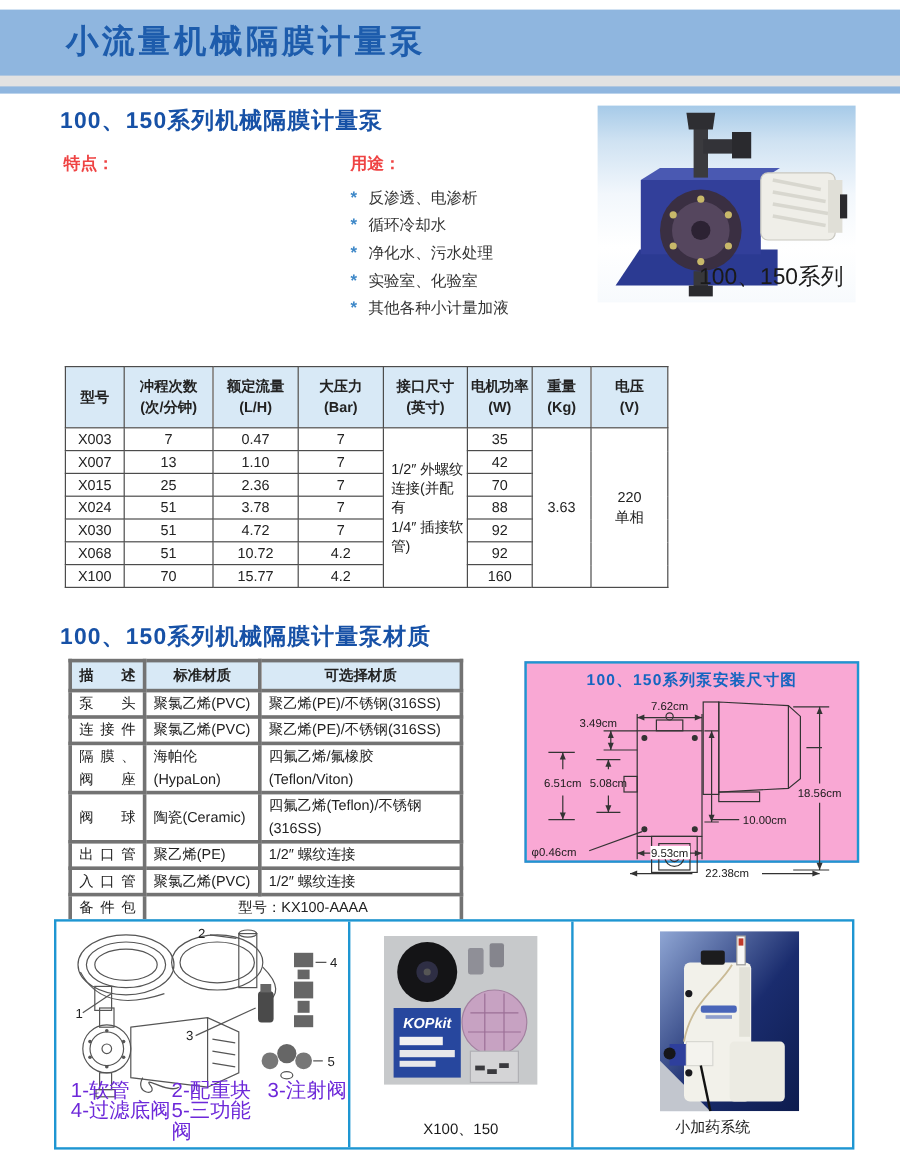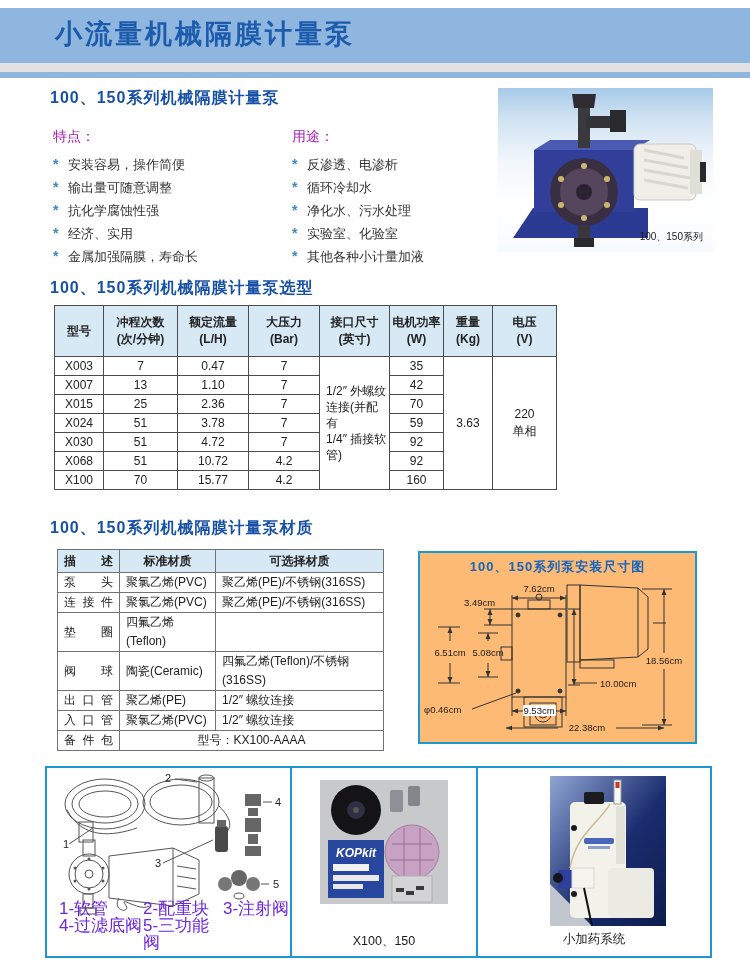--- a/index.html
+++ b/index.html
@@ -4,54 +4,54 @@
 <style>
   html,body{margin:0;padding:0;background:#fff;}
   #page{position:relative;width:750px;height:965px;background:#fff;overflow:hidden;
         font-family:"Liberation Sans","DejaVu Sans",sans-serif;color:#222;}
   
   .titlebar{position:absolute;top:8px;left:0;width:750px;height:70px;background:#8FB6DF;}
   .titlebar h1{margin:0;padding-left:55px;line-height:53px;font-size:27px;font-weight:bold;
                color:#1D5CAC;letter-spacing:3px;}
   .graybar{position:absolute;top:63px;left:0;width:750px;height:9px;background:#E2E2E2;}
   
-  .sec-title{position:absolute;font-size:16px;font-weight:bold;color:#1751A6;letter-spacing:1px;}
+  .sec-title{position:absolute;font-size:19px;font-weight:bold;color:#1751A6;letter-spacing:1px;}
   #sec1-title{left:50px;top:88px;}
   #sec2-title{left:50px;top:278px;}
   #sec3-title{left:50px;top:518px;}
   
   .fcol{position:absolute;top:128px;}
   #features{left:53px;width:235px;}
   #uses{left:292px;width:210px;}
-  .col-label{font-size:14px;font-weight:normal;color:#a21caf;margin-bottom:7px;}
+  .col-label{font-size:14px;font-weight:bold;color:#ef4444;margin-bottom:7px;}
   .feat-item{font-size:13px;color:#333;line-height:22px;white-space:nowrap;}
   .blt{display:inline-block;width:15px;color:#3E88C8;font-weight:bold;font-size:14px;}
   
   .photo{position:absolute;left:498px;top:88px;width:215px;height:164px;
          background:linear-gradient(180deg,#A6CAE8 0%,#CFE2F2 18%,#F2F7FC 45%,#FFFFFF 72%,#F7FAFD 100%);}
-  .photo-caption{position:absolute;right:10px;bottom:8px;font-size:10px;color:#1A1A1A;margin-top:12px;}
+  .photo-caption{position:absolute;right:10px;bottom:8px;font-size:19px;color:#1A1A1A;margin-top:12px;}
   
   table{border-collapse:collapse;table-layout:fixed;}
   #spec-table{position:absolute;left:54px;top:305px;width:502px;font-size:12px;color:#222;}
   #spec-table th,#spec-table td{border:1px solid #4C4C4C;text-align:center;padding:0;overflow:hidden;}
   #spec-table thead th{background:#D8E9F6;height:50px;font-weight:bold;}
   #spec-table thead th div{line-height:17px;}
   #spec-table tbody td{height:18px;line-height:18px;}
   #spec-table td.iface{text-align:left;padding-left:6px;white-space:pre-line;line-height:16px;}
   #spec-table td.vcell{white-space:pre-line;line-height:17px;}
   
   #mat-table{position:absolute;left:57px;top:549px;width:326px;font-size:12px;color:#222;}
-  #mat-table th,#mat-table td{border:1px solid #737373;padding:0 6px;overflow:hidden;margin-top:27px;}
+  #mat-table th,#mat-table td{border:3px solid #737373;padding:0 6px;overflow:hidden;margin-top:27px;}
   #mat-table thead th{background:#D8E9F6;height:22px;font-weight:bold;text-align:center;}
   #mat-table tbody td{height:19px;line-height:19px;text-align:left;}
   #mat-table .jcell{text-align:justify;text-align-last:justify;}
   #mat-table .ccell{text-align:center;}
   
-  .diagram{position:absolute;left:418px;top:551px;width:279px;height:193px;box-sizing:border-box;
-           border:2px solid #1E96D2;background:#fdba74;}
+  .diagram{position:absolute;left:437px;top:551px;width:279px;height:168px;box-sizing:border-box;
+           border:2px solid #1E96D2;background:#f9a8d4;}
   .diagram-title{text-align:center;color:#1565C0;font-weight:bold;font-size:13px;margin-top:5px;letter-spacing:1px;}
   .diagram svg{position:absolute;left:0;top:22px;}
   .dimtext{font-size:9.5px;fill:#1A1A1A;}
   
   .bottombox{position:absolute;left:45px;top:766px;width:667px;height:192px;box-sizing:border-box;
              border:2px solid #1E96D2;background:#fff;display:flex;}
   .panel{position:relative;height:100%;box-sizing:border-box;}
   .p-parts{width:245px;border-right:2px solid #1E96D2;}
   .p-kit{width:186px;border-right:2px solid #1E96D2;}
   .p-dosing{flex:1;}
@@ -73,27 +73,20 @@
 
   <div class="titlebar">
     <h1>小流量机械隔膜计量泵</h1>
   </div>
   <div class="graybar"></div>
 
   <div class="sec-title" id="sec1-title">100、150系列机械隔膜计量泵</div>
 
   <div class="fcol" id="features">
     <div class="col-label">特点：</div>
-    <div>
-        <div class="feat-item"><span class="blt">*</span><span>安装容易，操作简便</span></div>
-        <div class="feat-item"><span class="blt">*</span><span>输出量可随意调整</span></div>
-        <div class="feat-item"><span class="blt">*</span><span>抗化学腐蚀性强</span></div>
-        <div class="feat-item"><span class="blt">*</span><span>经济、实用</span></div>
-        <div class="feat-item"><span class="blt">*</span><span>金属加强隔膜，寿命长</span></div>
-      </div>
   </div>
   <div class="fcol" id="uses">
     <div class="col-label">用途：</div>
     <div>
         <div class="feat-item"><span class="blt">*</span><span>反渗透、电渗析</span></div>
         <div class="feat-item"><span class="blt">*</span><span>循环冷却水</span></div>
         <div class="feat-item"><span class="blt">*</span><span>净化水、污水处理</span></div>
         <div class="feat-item"><span class="blt">*</span><span>实验室、化验室</span></div>
         <div class="feat-item"><span class="blt">*</span><span>其他各种小计量加液</span></div>
       </div>
@@ -129,21 +122,20 @@
       <polygon points="74,6 98,6 96,20 76,20" fill="#2E2E32"></polygon>
       <rect x="88" y="28" width="28" height="12" fill="#333338"></rect>
       <rect x="112" y="22" width="16" height="22" fill="#2A2A2E"></rect>
 
       <rect x="80" y="138" width="12" height="14" fill="#38383C"></rect>
       <rect x="76" y="150" width="20" height="9" fill="#2A2A2E"></rect>
     </svg>
     <div class="photo-caption">100、150系列</div>
   </div>
 
-  <div class="sec-title" id="sec2-title">100、150系列机械隔膜计量泵选型</div>
 
   <table id="spec-table">
     <colgroup>
         <col style="width:49px">
         <col style="width:74px">
         <col style="width:71px">
         <col style="width:71px">
       <col style="width:70px">
         <col style="width:54px">
         <col style="width:49px">
@@ -212,21 +204,21 @@
           <td>25</td>
           <td>2.36</td>
           <td>7</td>
           <td>70</td>
         </tr>
         <tr>
           <td>X024</td>
           <td>51</td>
           <td>3.78</td>
           <td>7</td>
-          <td>59</td>
+          <td>88</td>
         </tr>
         <tr>
           <td>X030</td>
           <td>51</td>
           <td>4.72</td>
           <td>7</td>
           <td>92</td>
         </tr>
         <tr>
           <td>X068</td>
@@ -265,23 +257,23 @@
           <td class="jcell">泵 头</td>
           <td>聚氯乙烯(PVC)</td>
           <td>聚乙烯(PE)/不锈钢(316SS)</td>
         </tr>
         <tr>
           <td class="jcell">连 接 件</td>
           <td>聚氯乙烯(PVC)</td>
           <td>聚乙烯(PE)/不锈钢(316SS)</td>
         </tr>
         <tr>
-          <td class="jcell">垫 圈</td>
-          <td>四氟乙烯(Teflon)</td>
-          <td></td>
+          <td class="jcell">隔膜、阀座</td>
+          <td>海帕伦(HypaLon)</td>
+          <td>四氟乙烯/氟橡胶(Teflon/Viton)</td>
         </tr>
         <tr>
           <td class="jcell">阀 球</td>
           <td>陶瓷(Ceramic)</td>
           <td>四氟乙烯(Teflon)/不锈钢(316SS)</td>
         </tr>
         <tr>
           <td class="jcell">出 口 管</td>
           <td>聚乙烯(PE)</td>
           <td>1/2″ 螺纹连接</td>

